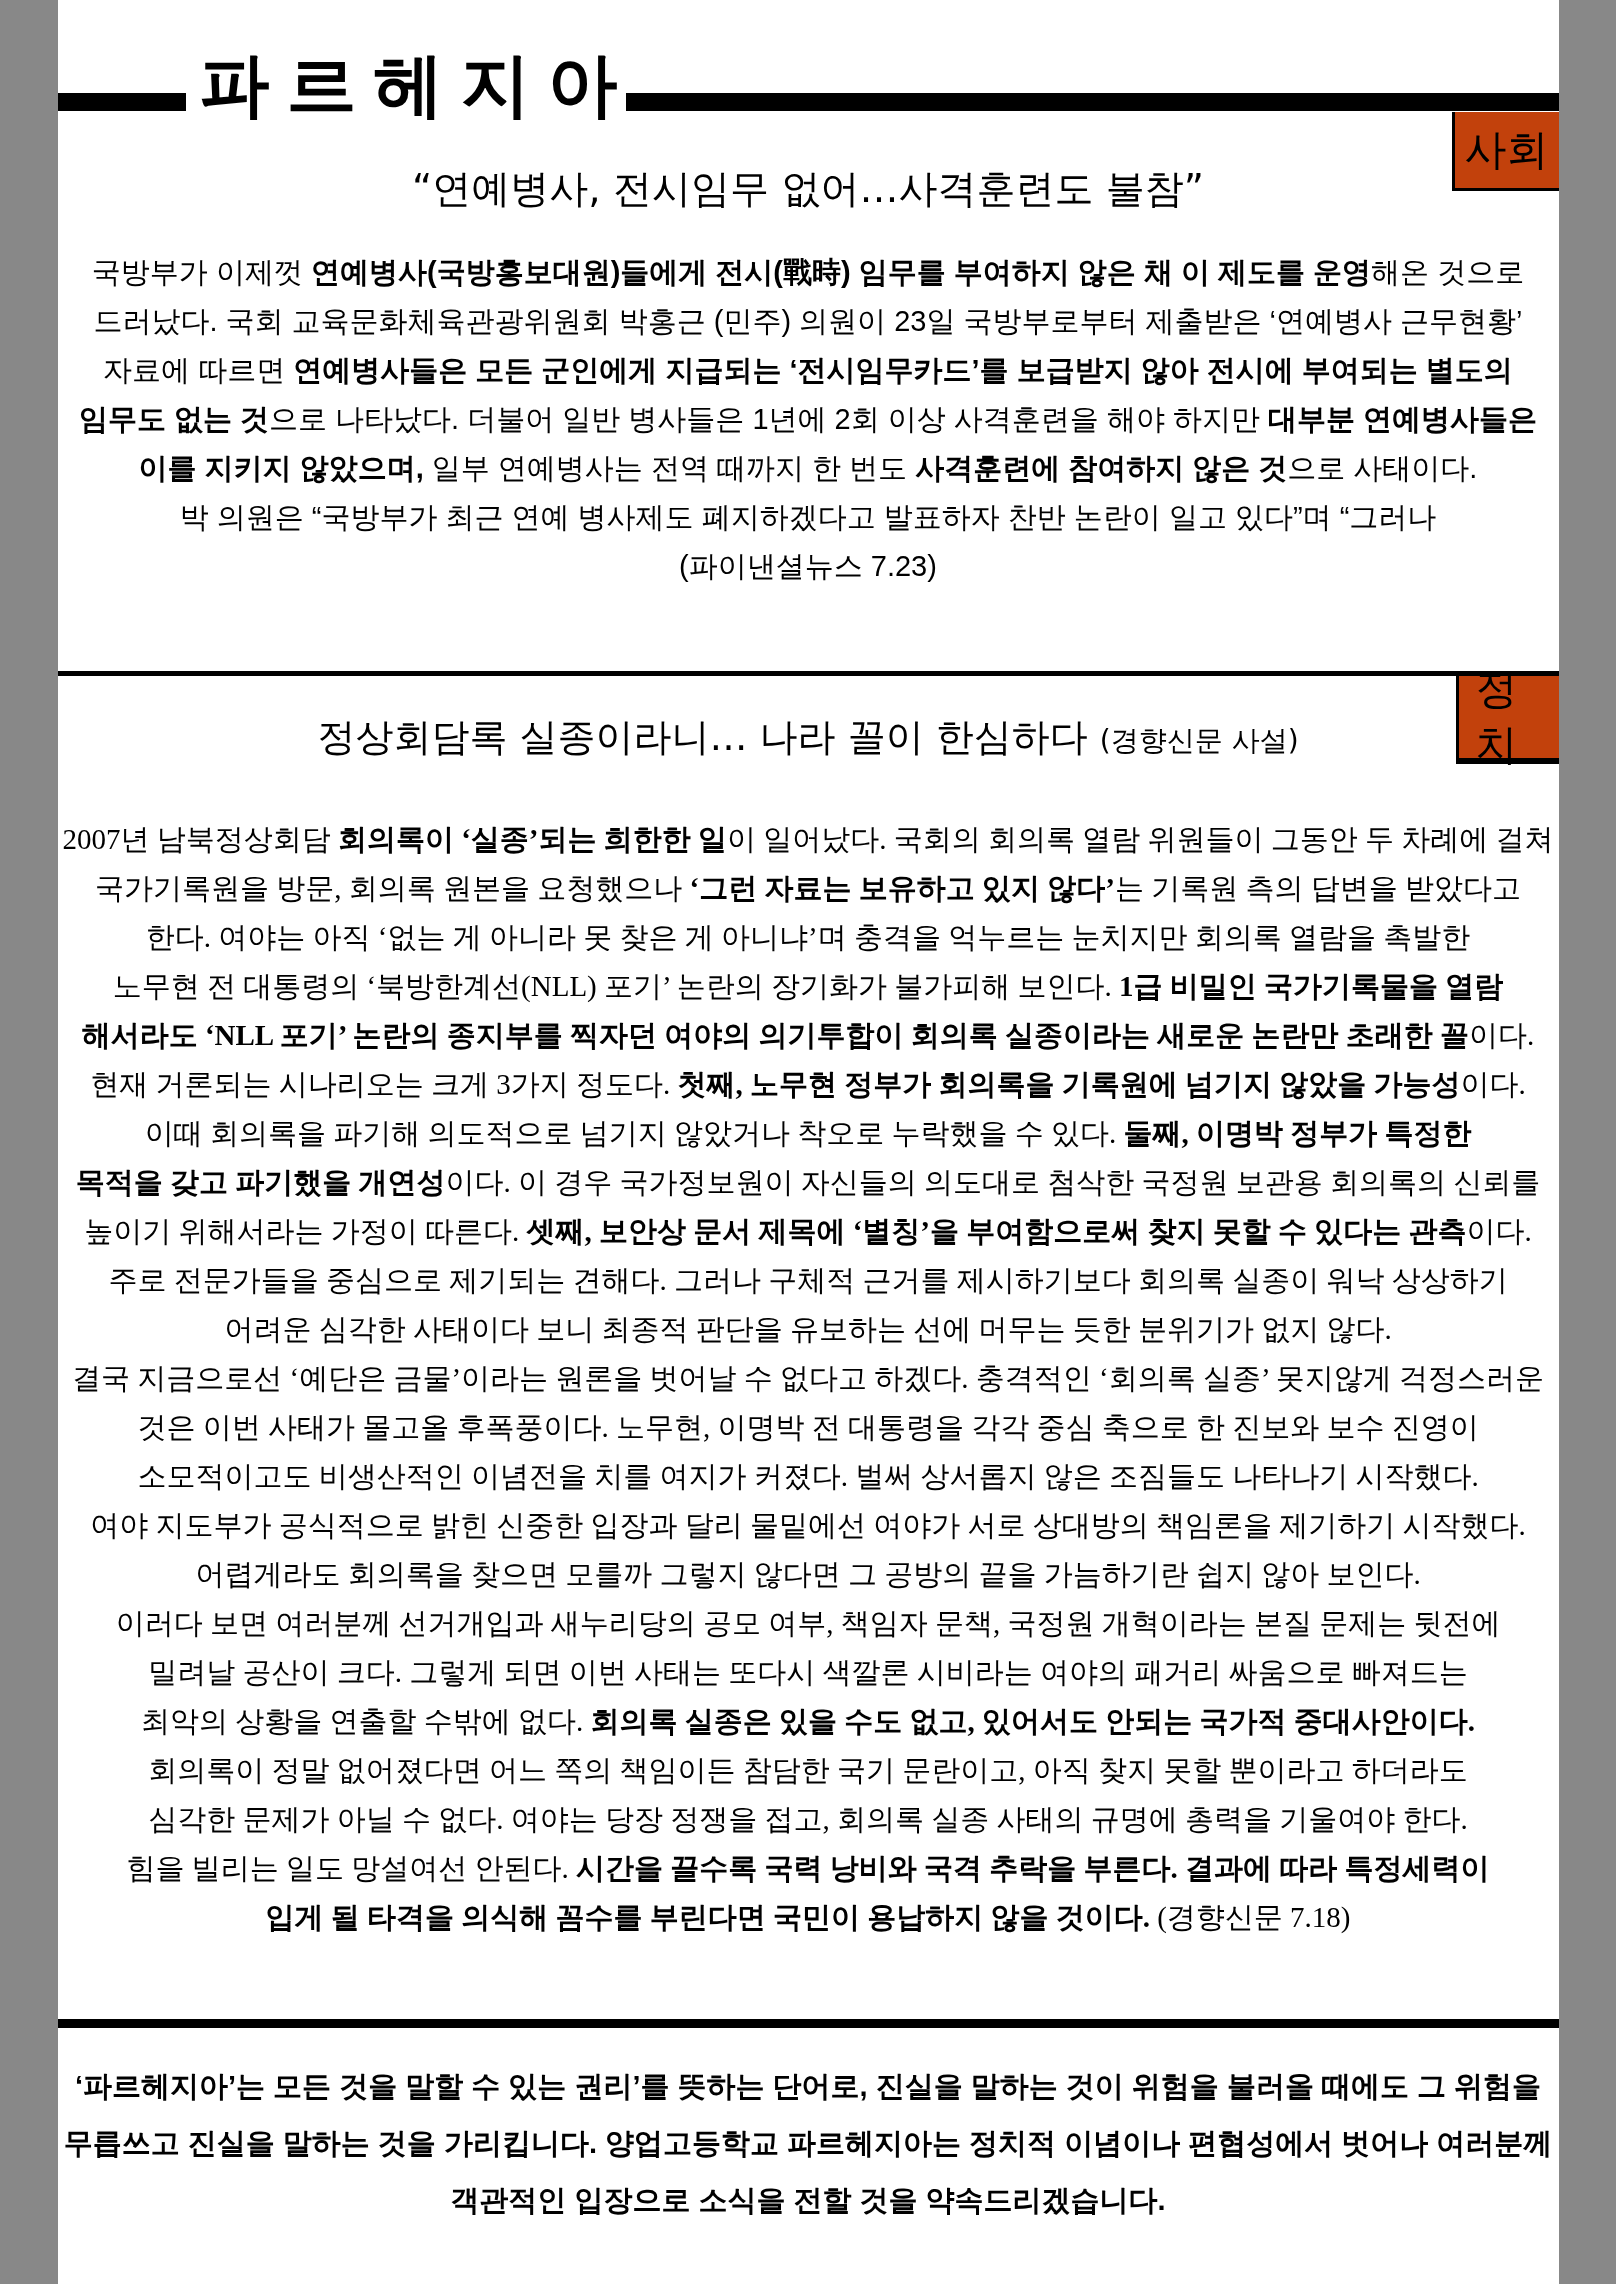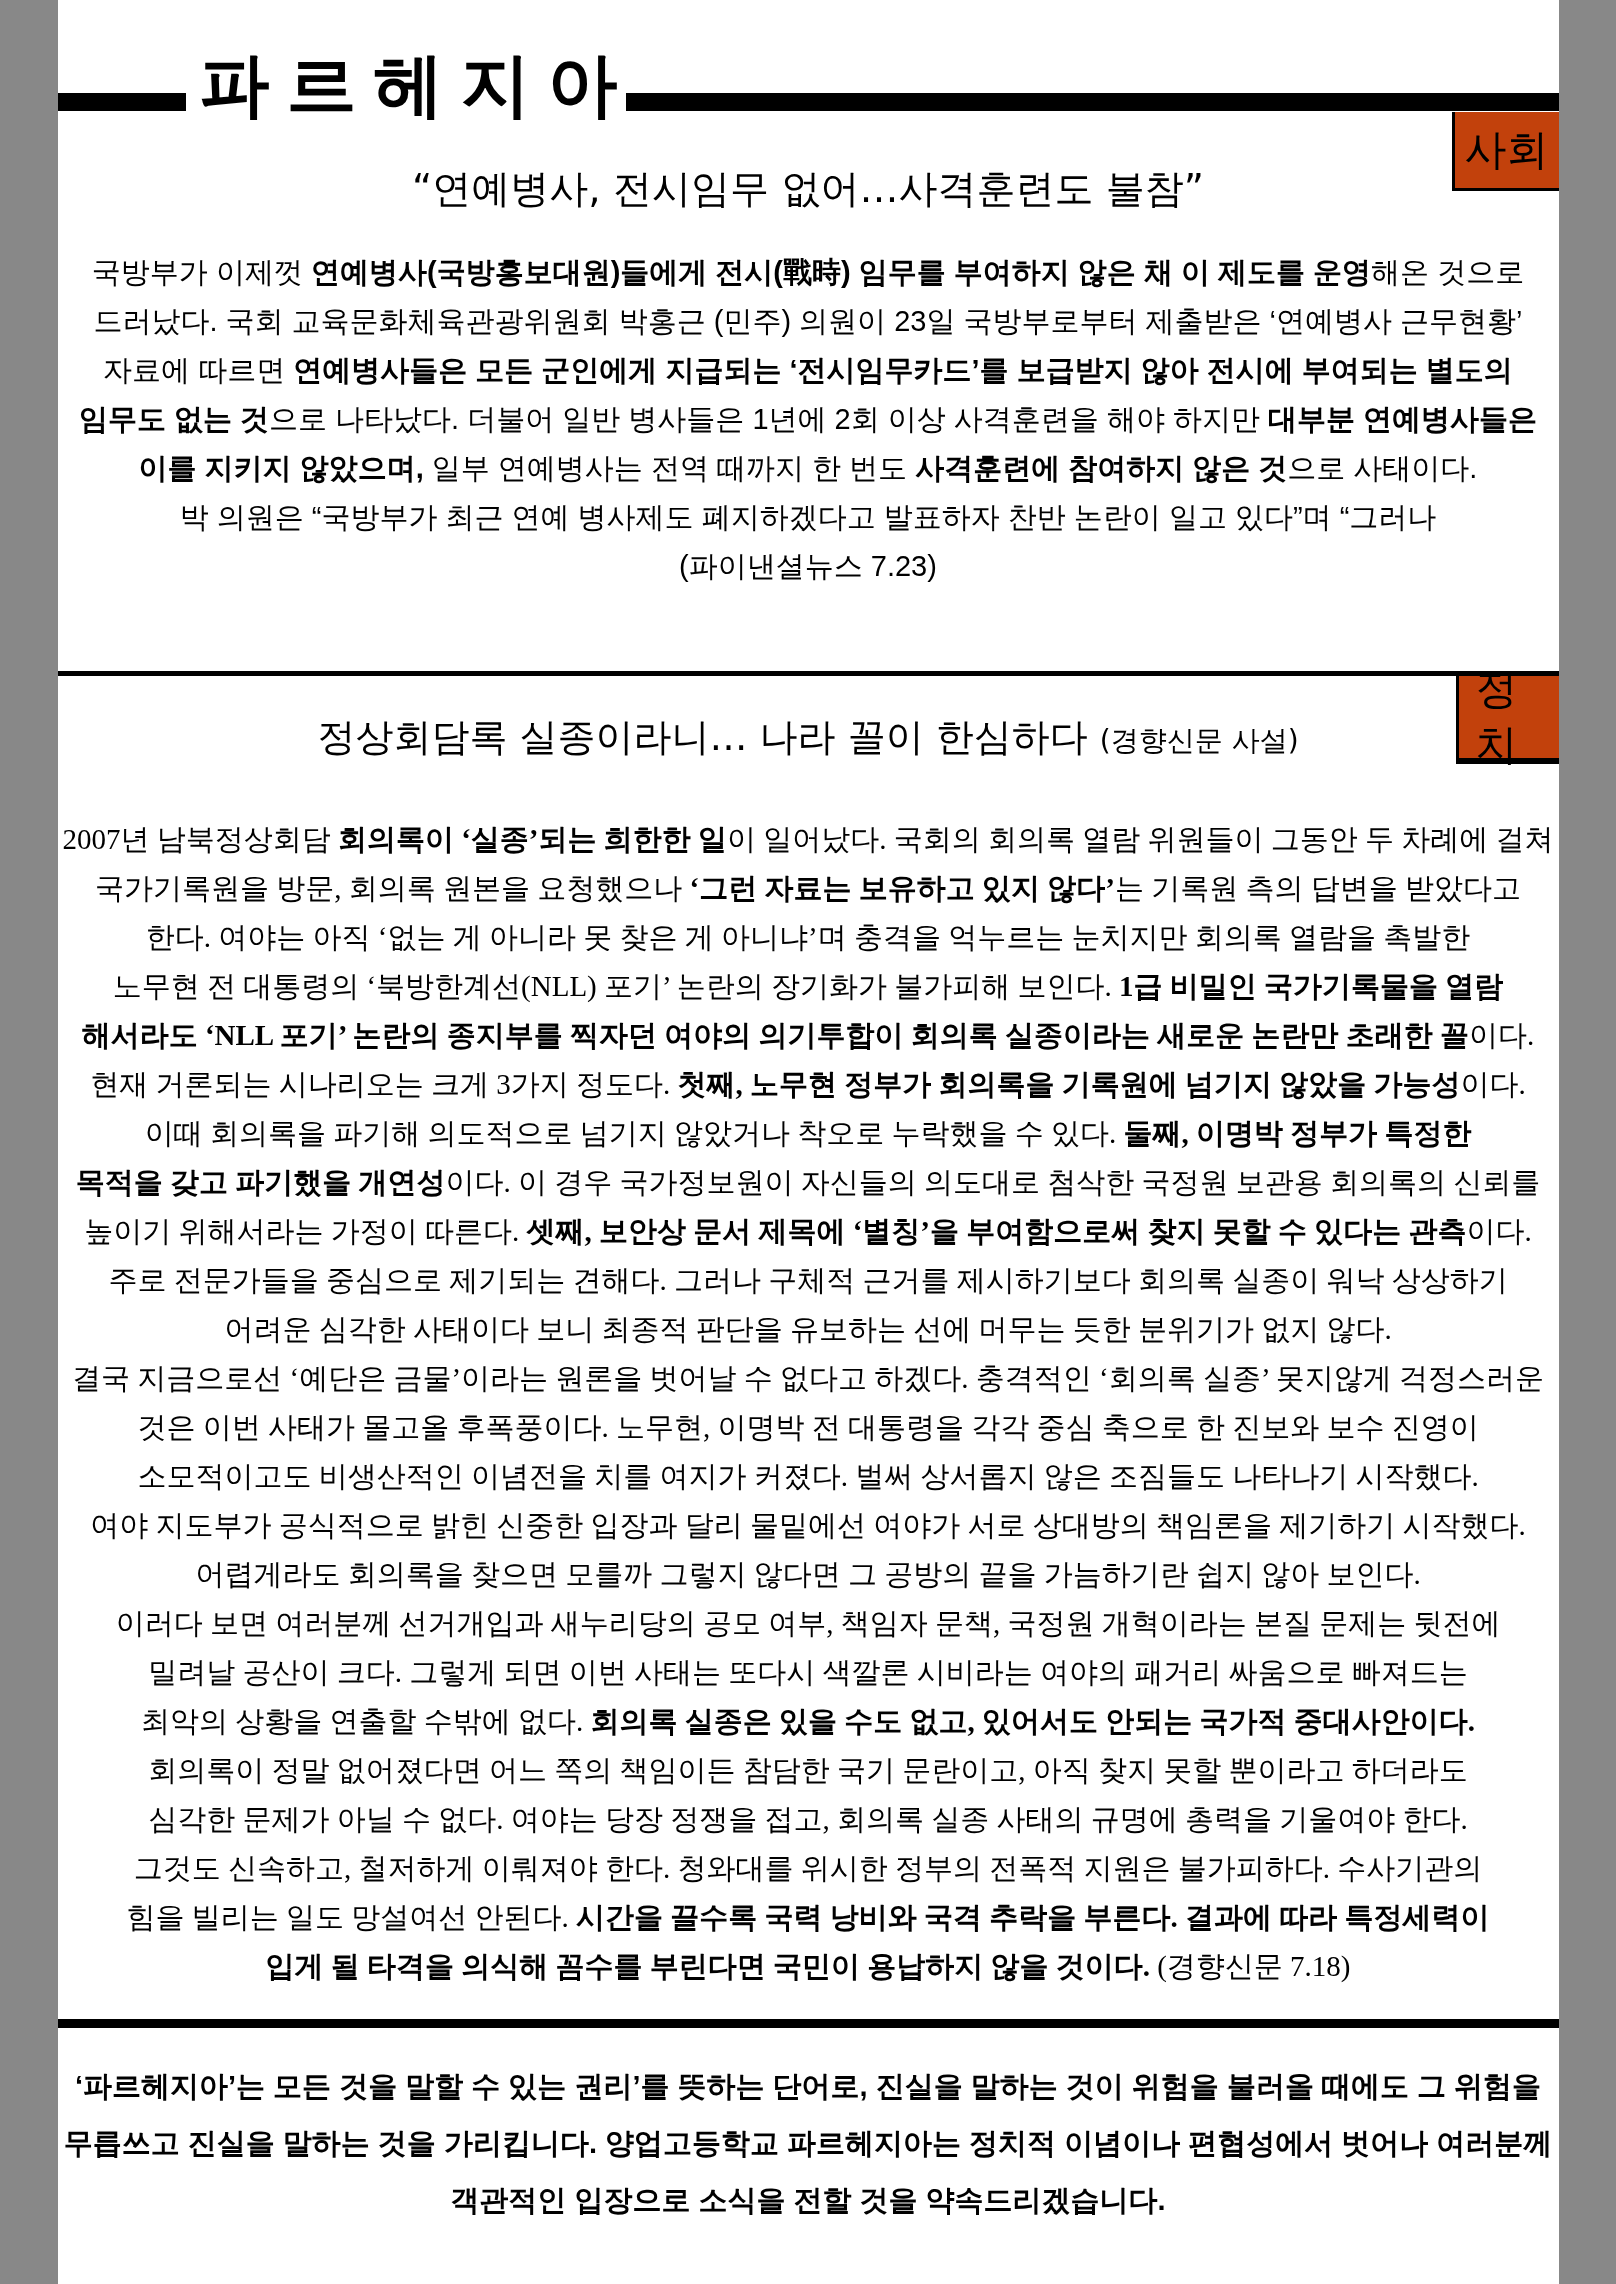--- a/index.html
+++ b/index.html
@@ -108,21 +108,20 @@
       <div class="line"><span>결국 지금으로선 ‘예단은 금물’이라는 원론을 벗어날 수 없다고 하겠다. 충격적인 ‘회의록 실종’ 못지않게 걱정스러운</span></div>
       <div class="line"><span>것은 이번 사태가 몰고올 후폭풍이다. 노무현, 이명박 전 대통령을 각각 중심 축으로 한 진보와 보수 진영이</span></div>
       <div class="line"><span>소모적이고도 비생산적인 이념전을 치를 여지가 커졌다. 벌써 상서롭지 않은 조짐들도 나타나기 시작했다.</span></div>
       <div class="line"><span>여야 지도부가 공식적으로 밝힌 신중한 입장과 달리 물밑에선 여야가 서로 상대방의 책임론을 제기하기 시작했다.</span></div>
       <div class="line"><span>어렵게라도 회의록을 찾으면 모를까 그렇지 않다면 그 공방의 끝을 가늠하기란 쉽지 않아 보인다.</span></div>
       <div class="line"><span>이러다 보면 여러분께 선거개입과 새누리당의 공모 여부, 책임자 문책, 국정원 개혁이라는 본질 문제는 뒷전에</span></div>
       <div class="line"><span>밀려날 공산이 크다. 그렇게 되면 이번 사태는 또다시 색깔론 시비라는 여야의 패거리 싸움으로 빠져드는</span></div>
       <div class="line"><span>최악의 상황을 연출할 수밖에 없다. </span><span class="b">회의록 실종은 있을 수도 없고, 있어서도 안되는 국가적 중대사안이다.</span></div>
       <div class="line"><span>회의록이 정말 없어졌다면 어느 쪽의 책임이든 참담한 국기 문란이고, 아직 찾지 못할 뿐이라고 하더라도</span></div>
       <div class="line"><span>심각한 문제가 아닐 수 없다. 여야는 당장 정쟁을 접고, 회의록 실종 사태의 규명에 총력을 기울여야 한다.</span></div>
-      <div class="line"><span>그것도 신속하고, 철저하게 이뤄져야 한다. 청와대를 위시한 정부의 전폭적 지원은 불가피하다. 수사기관의</span></div>
       <div class="line"><span>힘을 빌리는 일도 망설여선 안된다. </span><span class="b">시간을 끌수록 국력 낭비와 국격 추락을 부른다. 결과에 따라 특정세력이</span></div>
       <div class="line"><span class="b">입게 될 타격을 의식해 꼼수를 부린다면 국민이 용납하지 않을 것이다.</span><span> (경향신문 7.18)</span></div>
     </div>
 
   <div class="note-international">국제</div>
 
   <div class="bar rule-thick" style="top:2019px;"></div>
 
   <div class="footer" style="top:2058px;">
       <div class="line"><span>‘파르헤지아’는 모든 것을 말할 수 있는 권리’를 뜻하는 단어로, 진실을 말하는 것이 위험을 불러올 때에도 그 위험을</span></div>

